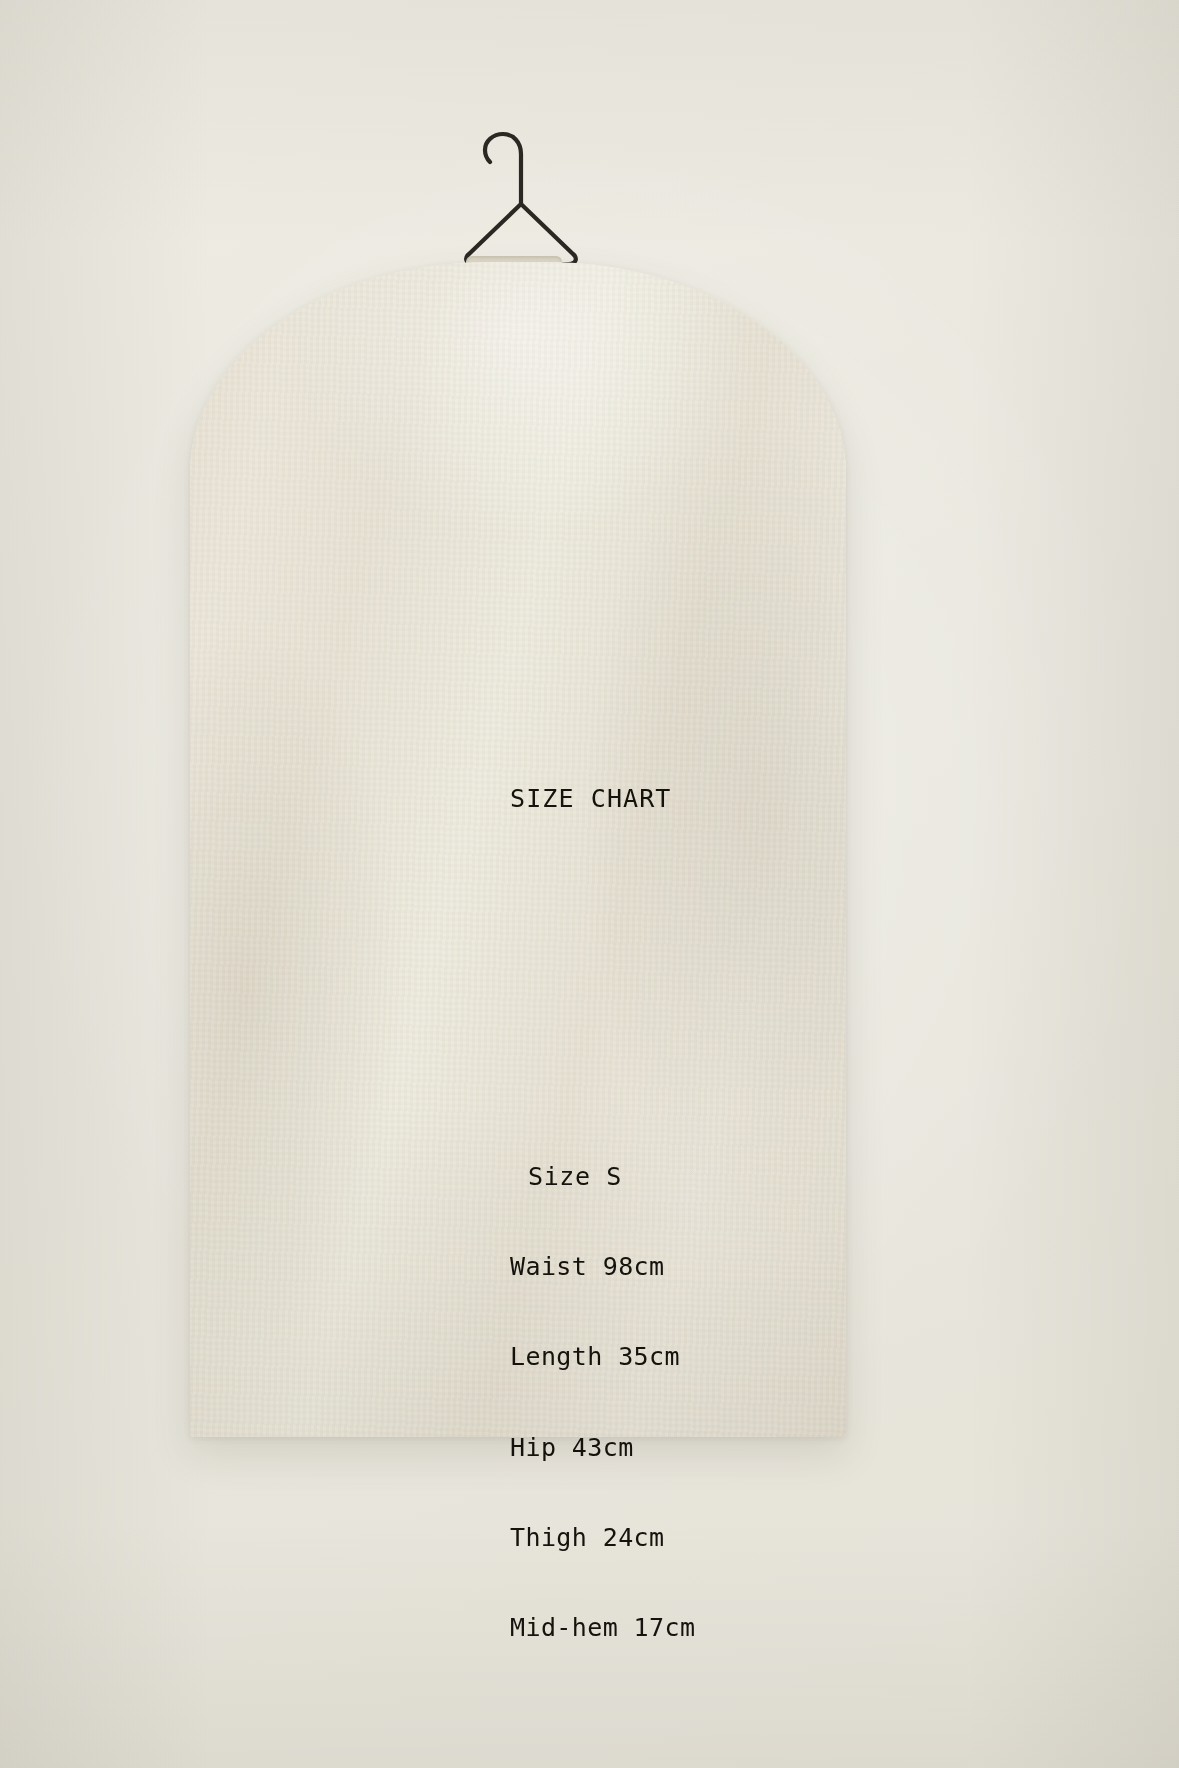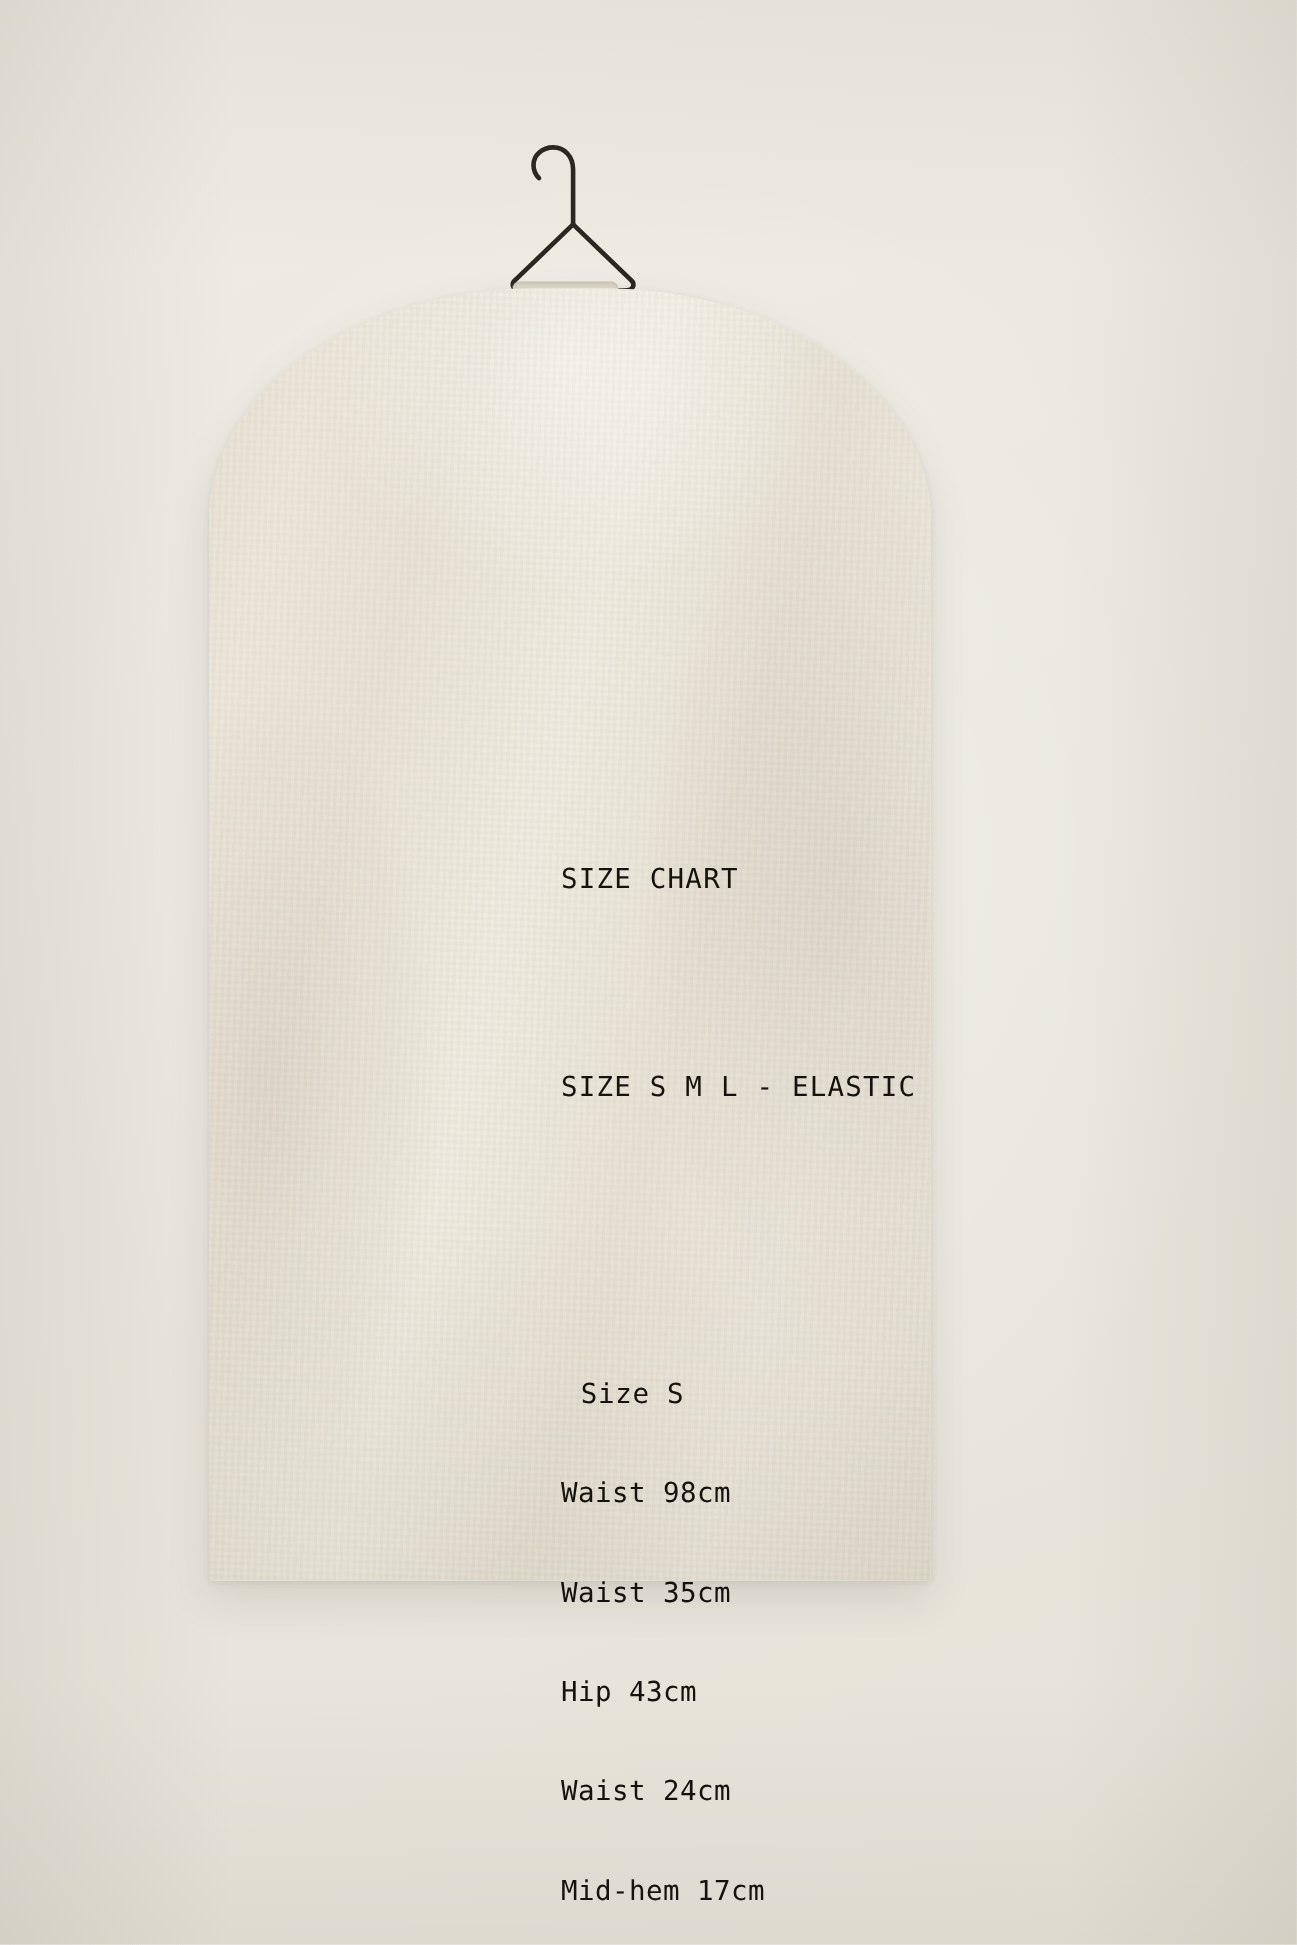--- a/index.html
+++ b/index.html
@@ -129,29 +129,28 @@
     <path d="M66 96 L14 146 C9 150 11 156 18 156 L114 156 C121 156 123 150 118 146 L66 96 Z"></path>
   </g>
 </svg>
 
 <div class="bag-neck"></div>
 
 <div class="bag">
   <div class="chart">
     <div class="title">SIZE CHART</div>
     <div class="gap"></div>
-    <div class="subtitle">SIZE S M L - ELASTIC</div>
     <div class="gap"></div>
 
     <div>
       <div class="group-head">Size S</div>
       <div class="row">Waist 98cm</div>
-      <div class="row">Waist 35cm</div>
+      <div class="row">Length 35cm</div>
       <div class="row">Hip 43cm</div>
-      <div class="row">Waist 24cm</div>
+      <div class="row">Thigh 24cm</div>
       <div class="row">Mid-hem 17cm</div>
       
     </div>
 
     
 
     
 
     
 

